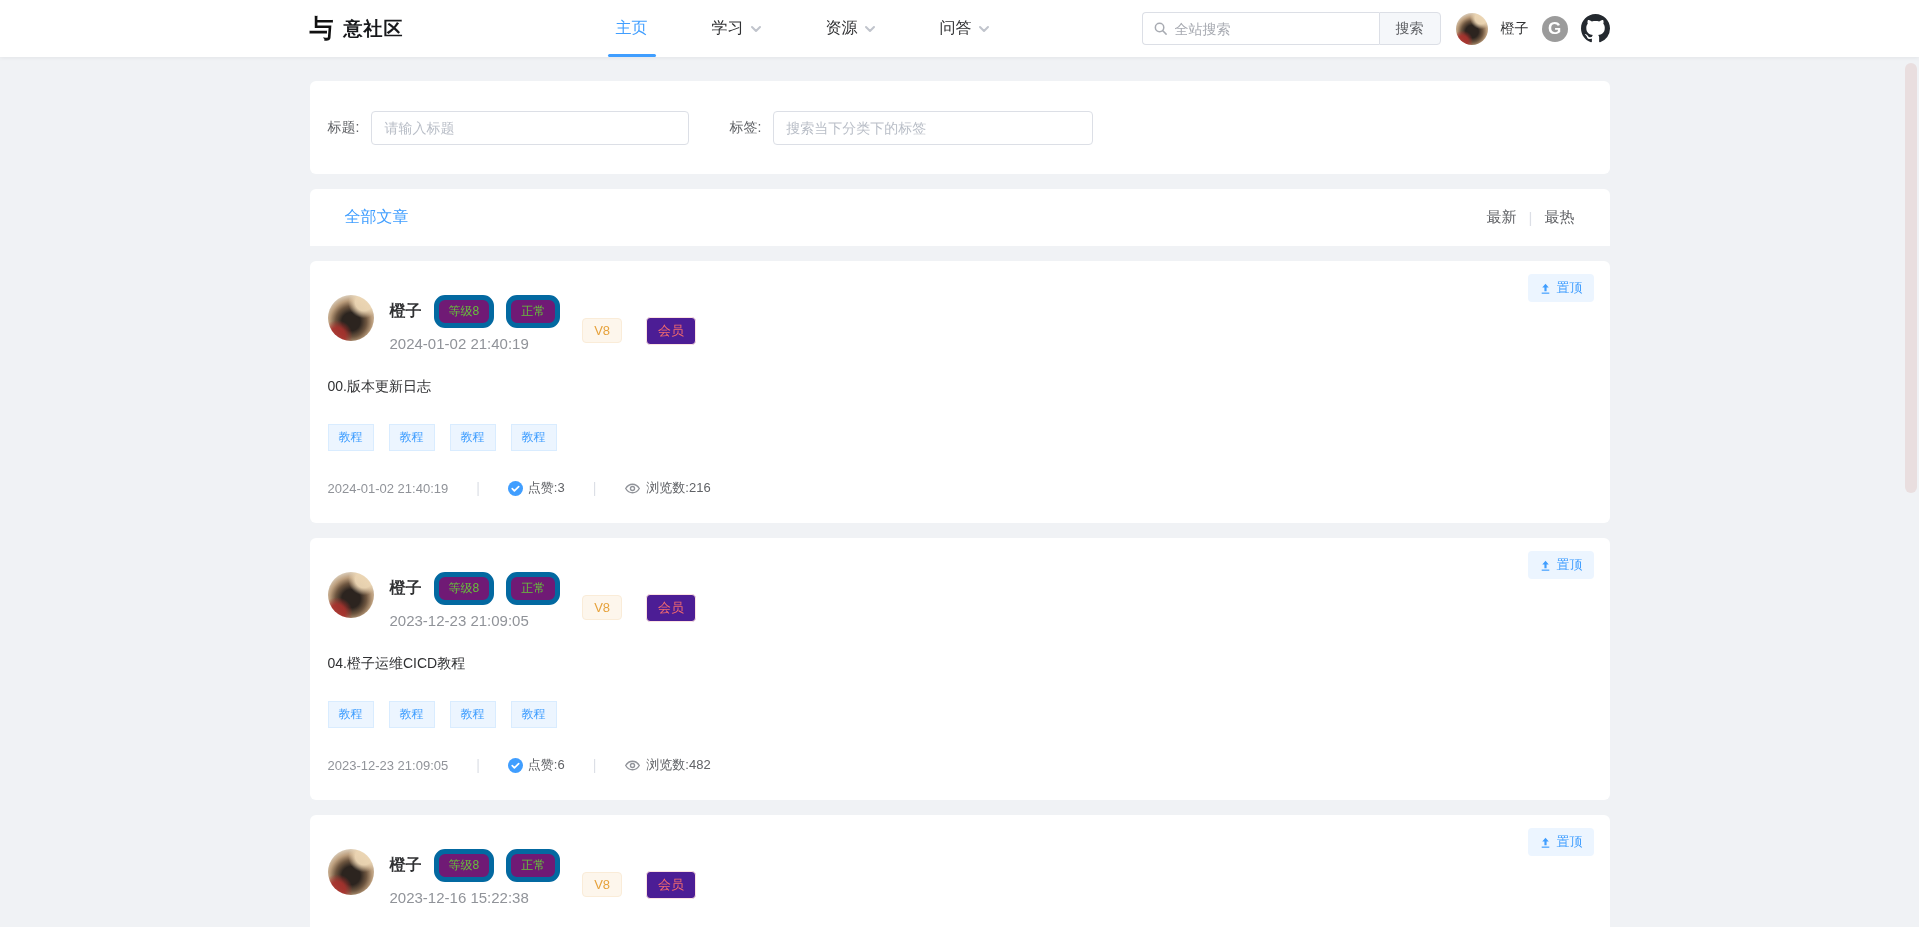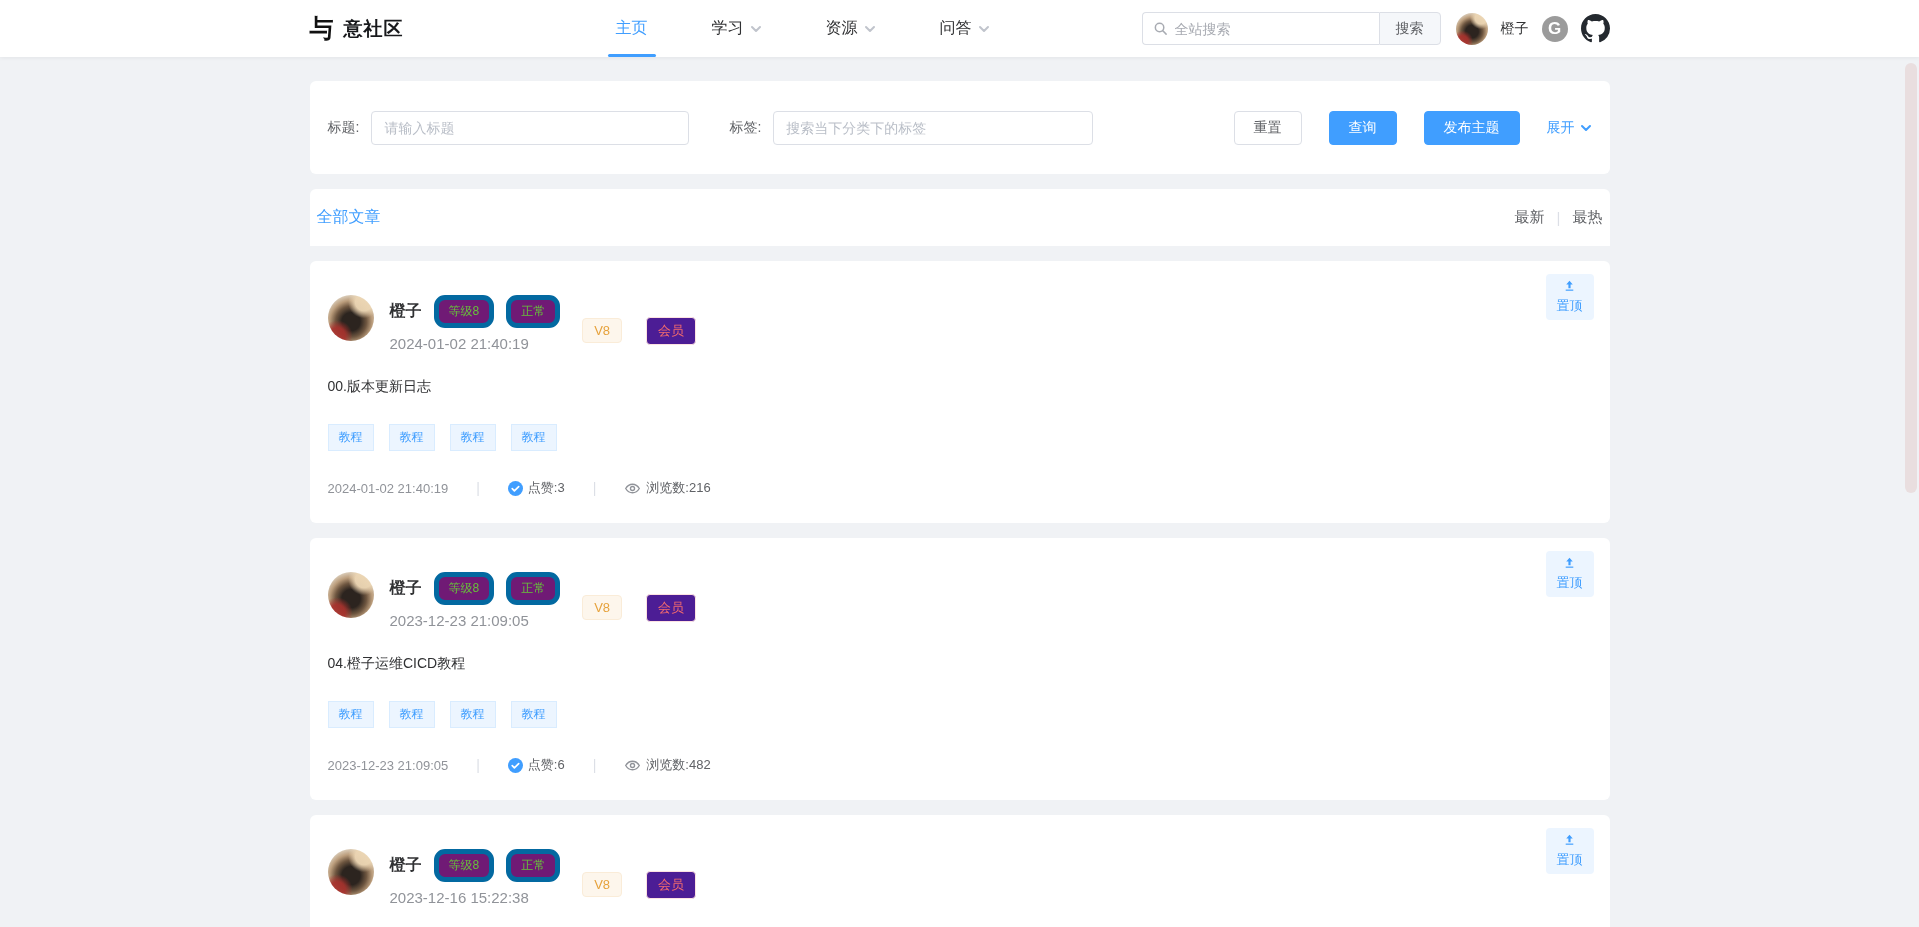--- a/index.html
+++ b/index.html
@@ -80,34 +80,34 @@
   .gap1 { width:40px; }
   .filter-actions { margin-left:auto; display:flex; align-items:center; gap:27px; }
   .btn { height:34px; border-radius:4px; font-size:14px; cursor:pointer; font-family:inherit; }
   .btn-plain { background:#fff; border:1px solid #dcdfe6; color:#606266; padding:0 19px; }
   .btn-primary { background:#409eff; border:1px solid #409eff; color:#fff; padding:0 19px; }
   .link-expand { color:#409eff; font-size:14px; display:flex; align-items:center; gap:5px; cursor:pointer; }
   .link-expand .chev path { stroke:#409eff; }
 
   .list-header {
     margin-top:15px; height:57px; display:flex; align-items:center;
-    padding:0 7px; border-radius:6px 6px 0 0;
+    padding:0 35px; border-radius:6px 6px 0 0;
   }
   .all-articles { color:#409eff; font-size:16px; cursor:pointer; }
   .sort { margin-left:auto; display:flex; align-items:center; gap:12px; font-size:15px; color:#606266; }
   .sort-item { cursor:pointer; }
   .sort-divider { color:#dcdfe6; }
 
   
   .post { margin-top:15px; position:relative; padding:16px 18px 26px; }
   .pin-btn {
     position:absolute; top:13px; right:16px;
     display:flex; align-items:center; gap:5px;
     background:#ecf5ff; color:#409eff; border:none; border-radius:4px;
-    font-size:13px; padding:5px 11px; cursor:pointer; font-family:inherit;flex-direction:column;
+    font-size:13px; padding:5px 11px; cursor:pointer; font-family:inherit;
   }
   .pin-icon { width:13px; height:13px; }
   .pin-icon path { fill:#409eff; }
   .user-row { display:flex; margin-top:18px; }
   .post-avatar { width:46px; height:46px; flex:0 0 46px; }
   .user-meta { margin-left:16px; }
   .name-line { display:flex; align-items:center; gap:12px; }
   .post-name { font-size:16px; font-weight:bold; color:#303133; }
   .pill { font-size:12px; border-radius:11px; padding:3px 10px; display:inline-block; }
   .pill-success { color:#67c23a; background:#701a75; border:5px solid #0369a1; }
@@ -191,31 +191,20 @@
 </div>
 
 <div class="container">
 
   <div class="card filter-card">
     <span class="filter-label">标题:</span>
     <input class="filter-input input-title" type="text" placeholder="请输入标题" style="">
     <div class="gap1"></div>
     <span class="filter-label">标签:</span>
     <input class="filter-input input-tag" type="text" placeholder="搜索当下分类下的标签" style="">
-    <div class="filter-actions">
-      <button class="btn btn-plain">重置</button>
-      <button class="btn btn-primary">查询</button>
-      <button class="btn btn-primary">发布主题</button>
-      <span class="link-expand">
-        <span>展开</span>
-        <svg class="chev" viewBox="0 0 12 12">
-            <path d="M2 4l4 4 4-4"></path>
-          </svg>
-      </span>
-    </div>
   </div>
 
   <div class="card list-header">
     <span class="all-articles">全部文章</span>
     <div class="sort">
       <span class="sort-item">最新</span>
       <span class="sort-divider">|</span>
       <span class="sort-item">最热</span>
     </div>
   </div>

